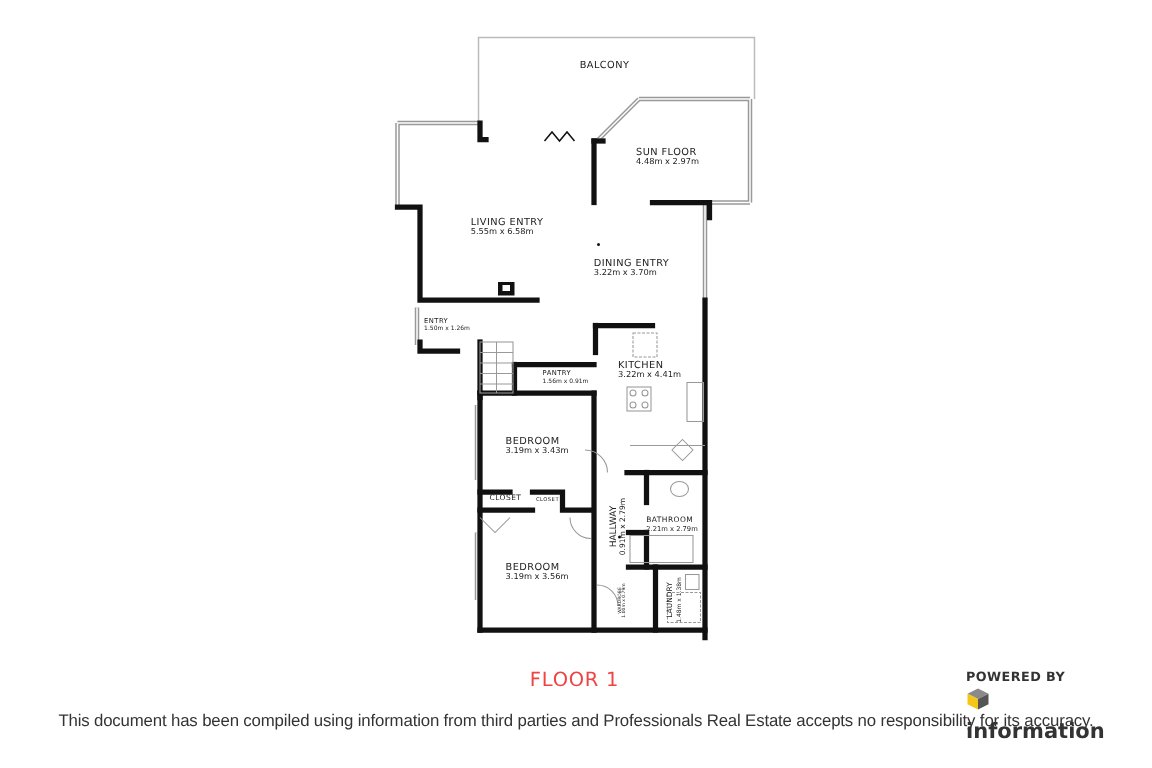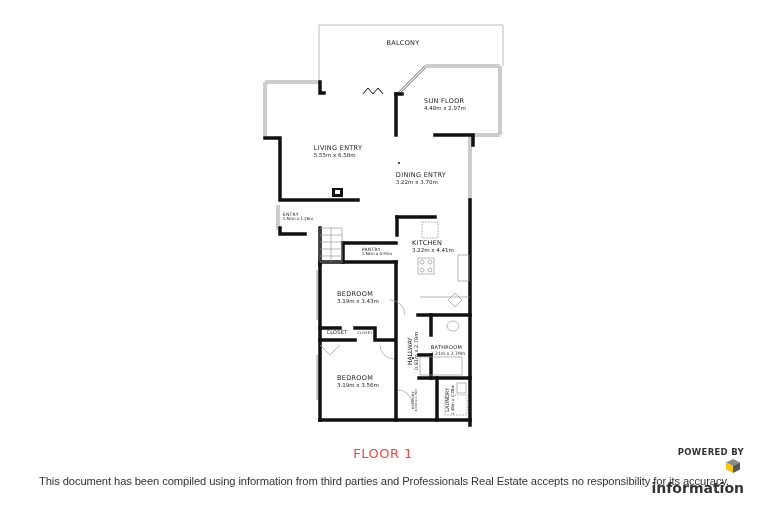--- a/index.html
+++ b/index.html
@@ -7,21 +7,21 @@
   #plan{position:absolute;left:0;top:0;width:768px;height:512px;}
   .lbl{position:absolute;color:#222;white-space:nowrap;transform:translateX(-50%);line-height:1.15;}
   .lbl .n{font-size:6.5px;letter-spacing:0.3px;display:block;}
   .lbl .d{font-size:5.5px;display:block;}
   .lbl.small .n{font-size:4.5px;}
   .lbl.small .d{font-size:4px;}
   .vlbl{position:absolute;color:#222;white-space:nowrap;transform:rotate(-90deg);transform-origin:center;line-height:1.1;text-align:center;}
   .vlbl .n{font-size:6px;display:block;}
   .vlbl .d{font-size:5px;display:block;}
   #floor-title{position:absolute;left:383px;top:426px;transform:translateX(-50%);font-size:13px;letter-spacing:0.5px;color:#ef4444;font-family:"DejaVu Sans",sans-serif;margin-top:20px;}
-  #powered{position:absolute;left:644px;top:447px;width:100px;text-align:right;}
+  #powered{position:absolute;left:644px;top:447px;width:100px;}
   #powered .pb{font-size:8.5px;font-weight:bold;color:#333;display:block;letter-spacing:0.3px;}
   #powered .mp{font-size:14px;font-weight:bold;color:#333;display:inline-block;vertical-align:middle;}
   #powered .logo{display:inline-block;vertical-align:middle;margin-right:3px;}
   #disclaimer{position:absolute;left:0;top:474px;width:768px;text-align:center;font-size:11.2px;color:#333;line-height:15px;font-family:"Liberation Sans Narrow","Liberation Sans",sans-serif;letter-spacing:-0.1px;}
 </style>
 </head>
 <body>
 
 <div id="plan">
   <svg width="768" height="512" viewBox="0 0 768 512">

